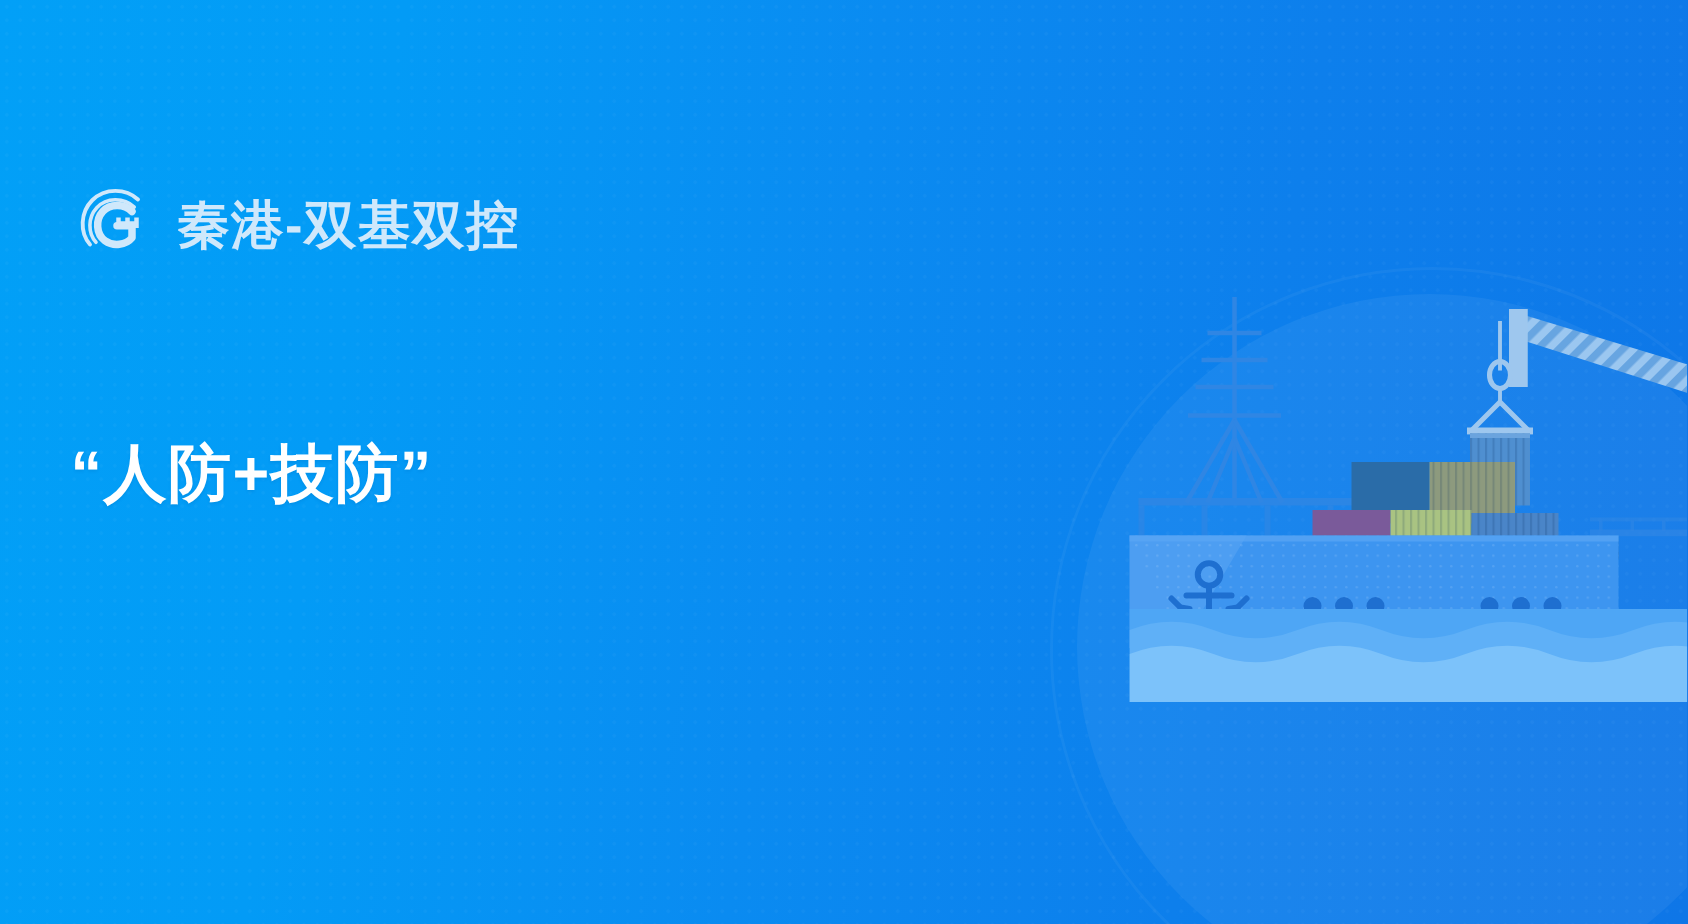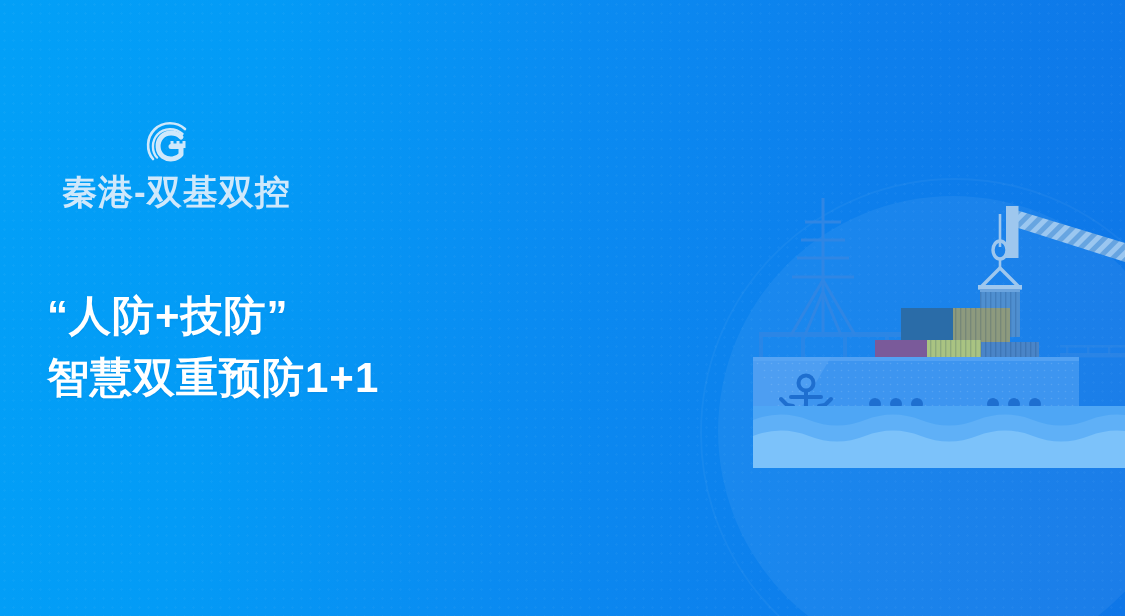--- a/index.html
+++ b/index.html
@@ -51,21 +51,20 @@
   }
 
   
   .brand {
     position: absolute;
     left: 48px;
     top: 118px;
     display: flex;
     align-items: center;
     height: 64px;
-    flex-direction: column;
   }
   .brand-mark {
     width: 56px;
     height: 56px;
     flex: 0 0 56px;
     display: block;
   }
   .brand-name {
     margin-left: 14px;
     font-size: 35px;
@@ -119,21 +118,20 @@
 
       <path d="M40 19 C35 14 25.5 13.5 20.5 19 C15.5 24.5 16 34 22 38.5 C27.5 42.5 36 41.5 40 36.5 L40 28.5 L30 28.5" fill="none" stroke="#cfe8fb" stroke-width="5" stroke-linecap="round" stroke-linejoin="round"></path>
 
       <path d="M29.5 25.5 L29.5 23 L32.5 23 L32.5 25.5 L35.5 25.5 L35.5 23 L38.5 23 L38.5 25.5 L41.5 25.5 L41.5 23 L44.5 23 L44.5 30 L29.5 30 Z" fill="#cfe8fb"></path>
     </svg>
     <div class="brand-name">秦港-双基双控</div>
   </div>
 
   <div class="headline">
     <span class="line">“人防+技防”</span>
-    <span class="line">智慧双重预防1+1</span>
   </div>
 
   <div class="illustration">
     <svg width="390" height="300" viewBox="0 0 390 300">
       <defs>
         <clipPath id="waterClip">
           <rect x="18" y="226" width="372" height="62"></rect>
         </clipPath>
         <pattern id="hullDots" width="7" height="7" patternUnits="userSpaceOnUse">
           <circle cx="1.5" cy="1.5" r="0.8" fill="rgba(255,255,255,0.22)"></circle>

